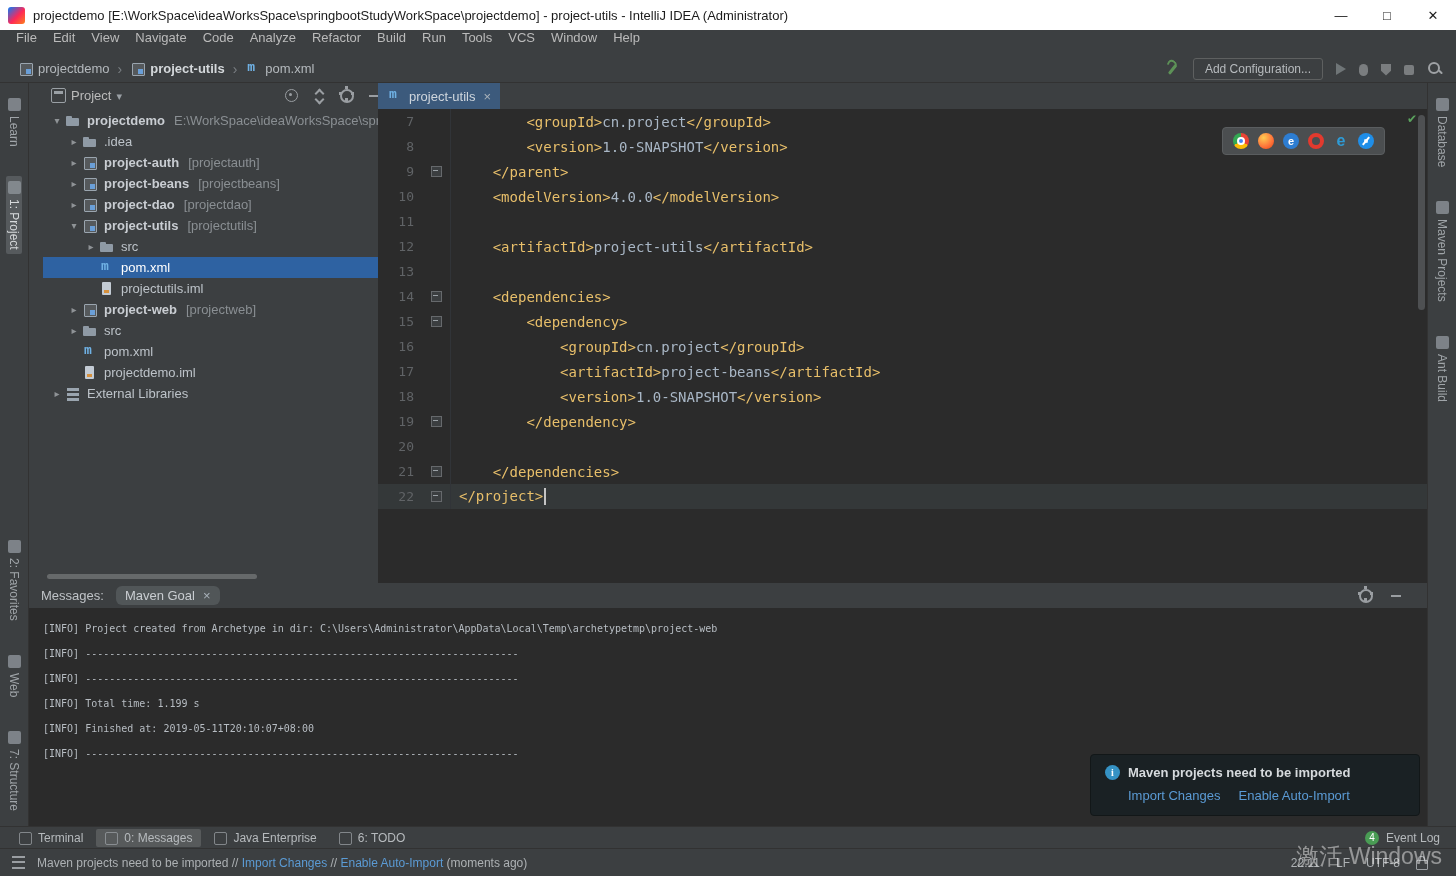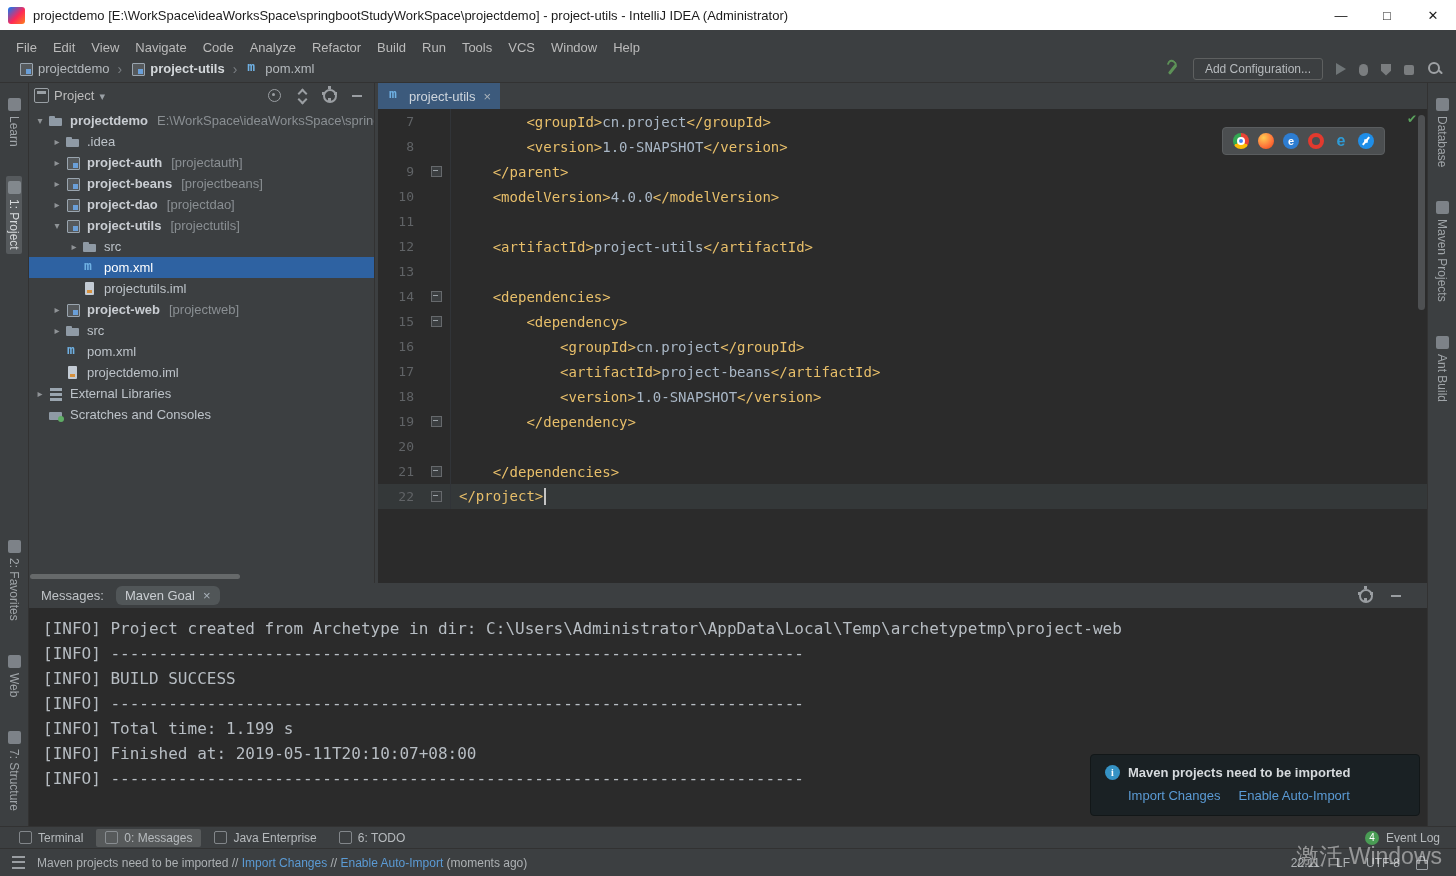--- a/index.html
+++ b/index.html
@@ -10,21 +10,21 @@
   .titlebar{position:absolute;left:0;top:0;width:100%;height:30px;background:#ffffff;color:#1b1b1b;
     display:flex;align-items:center;padding-left:8px;box-sizing:border-box;font-size:13px;}
   .app-icon{width:17px;height:17px;border-radius:3px;flex:none;
     background:linear-gradient(135deg,#087cfa 0%,#fe2857 55%,#fc801d 100%);}
   .title-text{margin-left:8px;white-space:nowrap;}
   .win-controls{margin-left:auto;display:flex;height:100%;}
   .win-btn{width:46px;height:100%;display:flex;align-items:center;justify-content:center;
     color:#1b1b1b;font-size:13px;}
   
   .menubar{position:absolute;left:0;top:30px;width:100%;height:25px;background:#3c3f41;color:#bbbbbb;
-    display:flex;align-items:flex-end;padding-left:8px;box-sizing:border-box;}
+    display:flex;align-items:flex-start;padding-left:8px;box-sizing:border-box;}
   .menu-item{padding:0 8px;white-space:nowrap;}
   
   .navbar{position:absolute;left:0;top:55px;width:100%;height:28px;display:flex;align-items:center;
     padding:0 14px 0 18px;box-sizing:border-box;border-bottom:1px solid #323232;background:#3c3f41;}
   .breadcrumbs{display:flex;align-items:center;gap:4px;}
   .crumb{display:flex;align-items:center;gap:3px;color:#b4b9bd;}
   .crumb .bold{font-weight:bold;color:#d4d8db;}
   .crumb-sep{color:#7a7f83;margin:0 4px;font-size:14px;}
   .nav-right{margin-left:auto;display:flex;align-items:center;gap:13px;}
   .add-config{border:1px solid #5e6060;border-radius:3px;padding:3px 11px;color:#b7bbbe;font-size:12px;white-space:nowrap;}
@@ -46,21 +46,21 @@
     display:flex;flex-direction:column;justify-content:space-between;align-items:center;z-index:2;}
   .stripe-left{left:0;border-right:1px solid #323232;}
   .stripe-right{right:0;border-left:1px solid #323232;justify-content:flex-start;}
   .stripe-group{display:flex;flex-direction:column;align-items:center;gap:24px;padding:10px 0;}
   .stripe-item{display:flex;flex-direction:column;align-items:center;gap:5px;color:#a0a5a9;font-size:12px;
     padding:5px 1px;border-radius:2px;}
   .stripe-item.active{background:#565a5d;color:#d6d9db;}
   .stripe-text{writing-mode:vertical-rl;white-space:nowrap;}
   .stripe-icon{width:13px;height:13px;background:#8d939a;border-radius:2px;opacity:.8;}
   
-  .project-panel{position:absolute;left:26px;top:83px;width:349px;height:500px;background:#3c3f41;
+  .project-panel{position:absolute;left:43px;top:83px;width:349px;height:500px;background:#3c3f41;
     border-right:1px solid #323232;box-sizing:border-box;overflow:hidden;}
   .panel-header{height:25px;display:flex;align-items:center;padding:0 8px;color:#bbbbbb;}
   .ph-left{display:flex;align-items:center;gap:5px;}
   .mini-icon{width:13px;height:13px;border:1px solid #9aa0a5;border-radius:2px;position:relative;}
   .mini-icon::after{content:"";position:absolute;left:2px;right:2px;top:2px;height:3px;background:#9aa0a5;}
   .caret-down::after{content:"▾";color:#9aa0a5;font-size:11px;}
   .ph-icons{margin-left:auto;display:flex;align-items:center;gap:15px;margin-right:4px;}
   .target{width:11px;height:11px;border:1px solid #9a9ea2;border-radius:50%;position:relative;}
   .target::after{content:"";position:absolute;left:3px;top:3px;width:3px;height:3px;background:#9a9ea2;border-radius:50%;}
   .collapse{position:relative;width:12px;height:13px;}
@@ -123,37 +123,37 @@
   .br-safari{background:radial-gradient(circle,#cfe8fa 0 18%,#1f8ee8 20% 100%);}
   .br-safari::after{content:"";position:absolute;left:7px;top:3px;width:2px;height:10px;background:#fff;transform:rotate(40deg);}
   .inspect-ok{position:absolute;top:29px;right:10px;color:#5ba35e;font-size:12px;z-index:3;}
   .vscroll{position:absolute;right:2px;top:32px;width:7px;height:195px;background:rgba(169,176,184,0.28);border-radius:4px;z-index:2;}
   
   .messages-panel{position:absolute;left:29px;top:583px;width:1398px;height:289px;background:#3c3f41;box-sizing:border-box;}
   .mp-header{height:25px;display:flex;align-items:center;padding:0 12px;gap:12px;color:#bfc3c7;}
   .mp-tab{display:flex;align-items:center;gap:5px;background:#515658;color:#c9cdd1;padding:2px 9px;border-radius:6px;}
   .mp-icons{margin-left:auto;display:flex;align-items:center;gap:18px;margin-right:14px;}
   .console{position:absolute;top:25px;left:0;right:0;bottom:0;background:var(--editor_bg);
-    padding:8px 0 0 14px;font-family:"DejaVu Sans Mono",monospace;font-size:16px;color:#b7bdc3;overflow:hidden;}
+    padding:8px 0 0 14px;font-family:"DejaVu Sans Mono",monospace;font-size:10px;color:#b7bdc3;overflow:hidden;}
   .console-line{height:25px;line-height:25px;white-space:pre;}
   .console-scroll{position:absolute;left:4px;bottom:3px;width:790px;height:5px;background:rgba(255,255,255,0.12);border-radius:3px;}
   
   .notification{position:absolute;right:36px;top:754px;width:330px;background:#1a2124;border:1px solid #121718;
     border-radius:4px;padding:10px 14px;box-sizing:border-box;z-index:6;}
   .notif-title-row{display:flex;align-items:center;gap:8px;}
   .info-icon{width:15px;height:15px;border-radius:50%;background:var(--info_blue);flex:none;
     display:flex;align-items:center;justify-content:center;}
   .info-icon::after{content:"i";color:#fff;font:bold 10px "Liberation Serif",serif;}
   .notif-title{color:#d6dadd;font-weight:bold;font-size:13px;}
   .notif-links{margin:8px 0 2px 23px;display:flex;gap:18px;}
   .link{color:var(--link);}
   
   .bottom-bar{position:absolute;left:0;top:826px;width:100%;height:22px;background:#3c3f41;border-top:1px solid #323232;
     display:flex;align-items:center;padding:0 10px;box-sizing:border-box;font-size:12px;color:#b6babd;z-index:3;}
-  .bb-item{display:flex;align-items:center;gap:6px;padding:2px 9px;border-radius:2px;}
+  .bb-item{display:flex;align-items:flex-end;gap:6px;padding:2px 9px;border-radius:2px;}
   .bb-item.active{background:rgba(255,255,255,0.14);}
   .bb-icon{width:11px;height:11px;border:1px solid #9a9fa3;border-radius:2px;opacity:.75;flex:none;}
   .bb-right{margin-left:auto;display:flex;align-items:center;gap:7px;margin-right:6px;}
   .badge{width:14px;height:14px;border-radius:50%;background:var(--success_green);color:#fff;font-size:10px;
     display:flex;align-items:center;justify-content:center;flex:none;}
   
   .status-bar{position:absolute;left:0;top:848px;width:100%;height:28px;background:#3c3f41;border-top:1px solid #323232;
     display:flex;align-items:center;padding:0 12px;box-sizing:border-box;font-size:12px;color:#adb1b4;z-index:3;}
   .hamb{width:13px;height:9px;border-top:2px solid #9a9ea2;border-bottom:2px solid #9a9ea2;position:relative;margin-right:12px;flex:none;}
   .hamb::after{content:"";position:absolute;left:0;right:0;top:2.5px;height:2px;background:#9a9ea2;}
@@ -352,25 +352,20 @@
       <div class="tree-row" style="padding-left: 23px;">
         <span class="expander"></span>
         <span class="icon icon-iml"></span>
         <span class="tree-label">projectdemo.iml</span>
       </div>
       <div class="tree-row" style="padding-left: 6px;">
         <span class="expander">▸</span>
         <span class="icon icon-libraries"></span>
         <span class="tree-label">External Libraries</span>
       </div>
-      <div class="tree-row" style="padding-left: 6px;">
-        <span class="expander"></span>
-        <span class="icon icon-scratches"></span>
-        <span class="tree-label">Scratches and Consoles</span>
-      </div>
     </div>
   <div class="hscroll"></div>
 </div>
 
 <div class="editor">
   <div class="tabbar">
     <div class="etab">
       <span class="icon icon-maven"></span>
       <span>project-utils</span>
       <span class="tab-close">×</span>
@@ -522,21 +517,20 @@
       <span class="tab-close">×</span>
     </span>
     <span class="mp-icons">
       <span class="gear"></span>
       <span class="minus"></span>
     </span>
   </div>
   <div class="console">
       <div class="console-line">[INFO] Project created from Archetype in dir: C:\Users\Administrator\AppData\Local\Temp\archetypetmp\project-web</div>
       <div class="console-line">[INFO] ------------------------------------------------------------------------</div>
-      <div class="console-line">[INFO] BUILD SUCCESS</div>
       <div class="console-line">[INFO] ------------------------------------------------------------------------</div>
       <div class="console-line">[INFO] Total time: 1.199 s</div>
       <div class="console-line">[INFO] Finished at: 2019-05-11T20:10:07+08:00</div>
       <div class="console-line">[INFO] ------------------------------------------------------------------------</div>
     </div>
   <div class="hscroll console-scroll"></div>
 </div>
 
 <div class="notification">
   <div class="notif-title-row">

